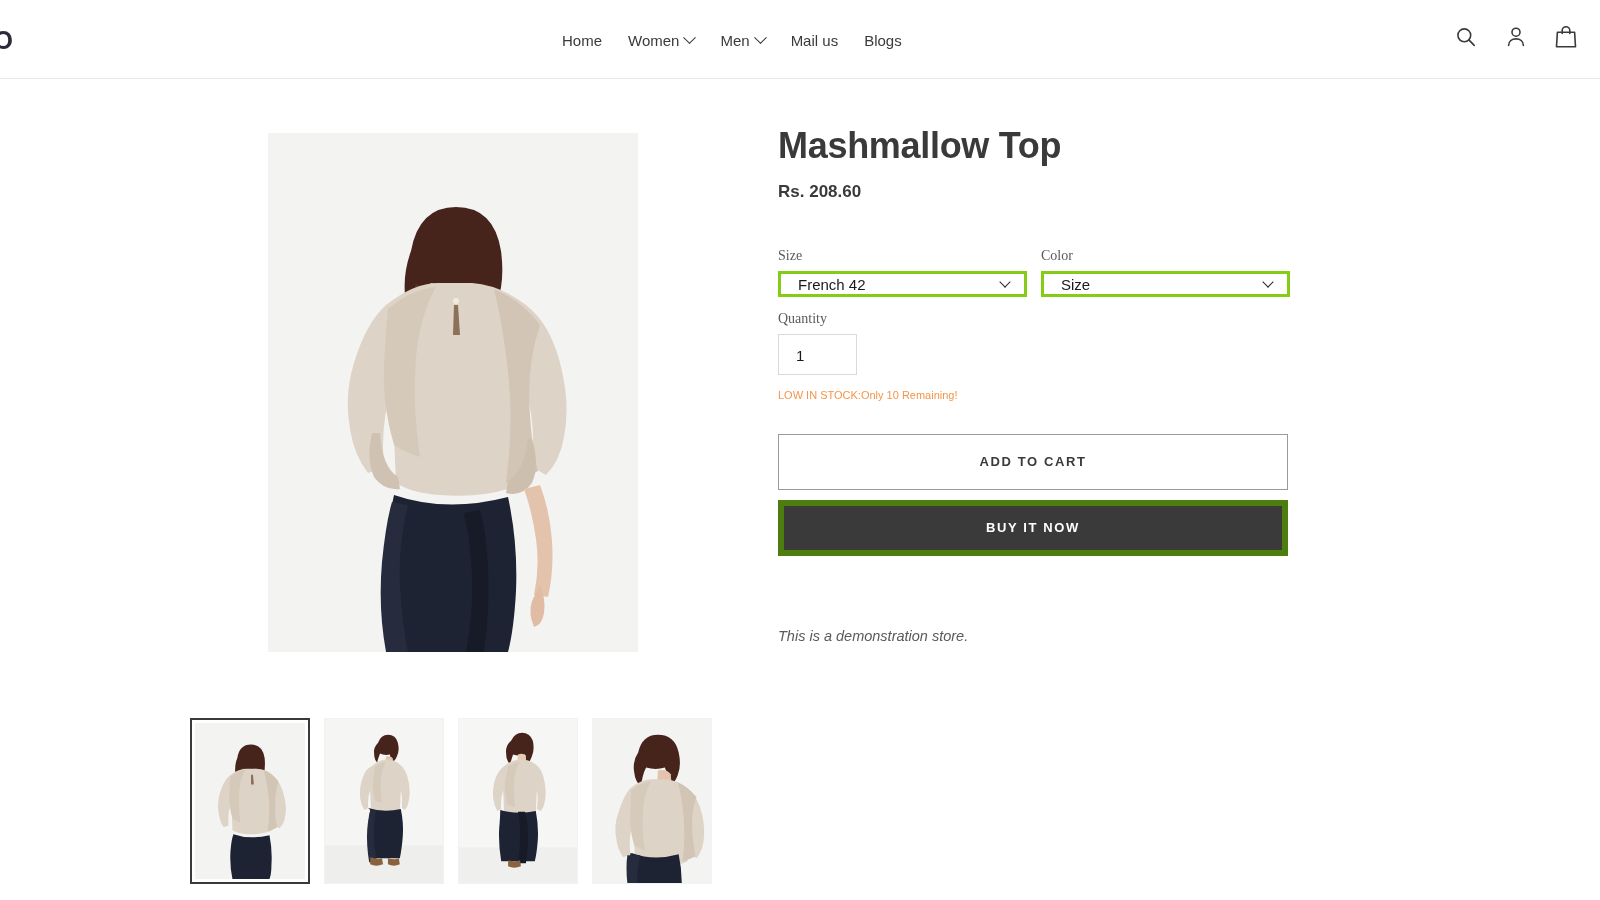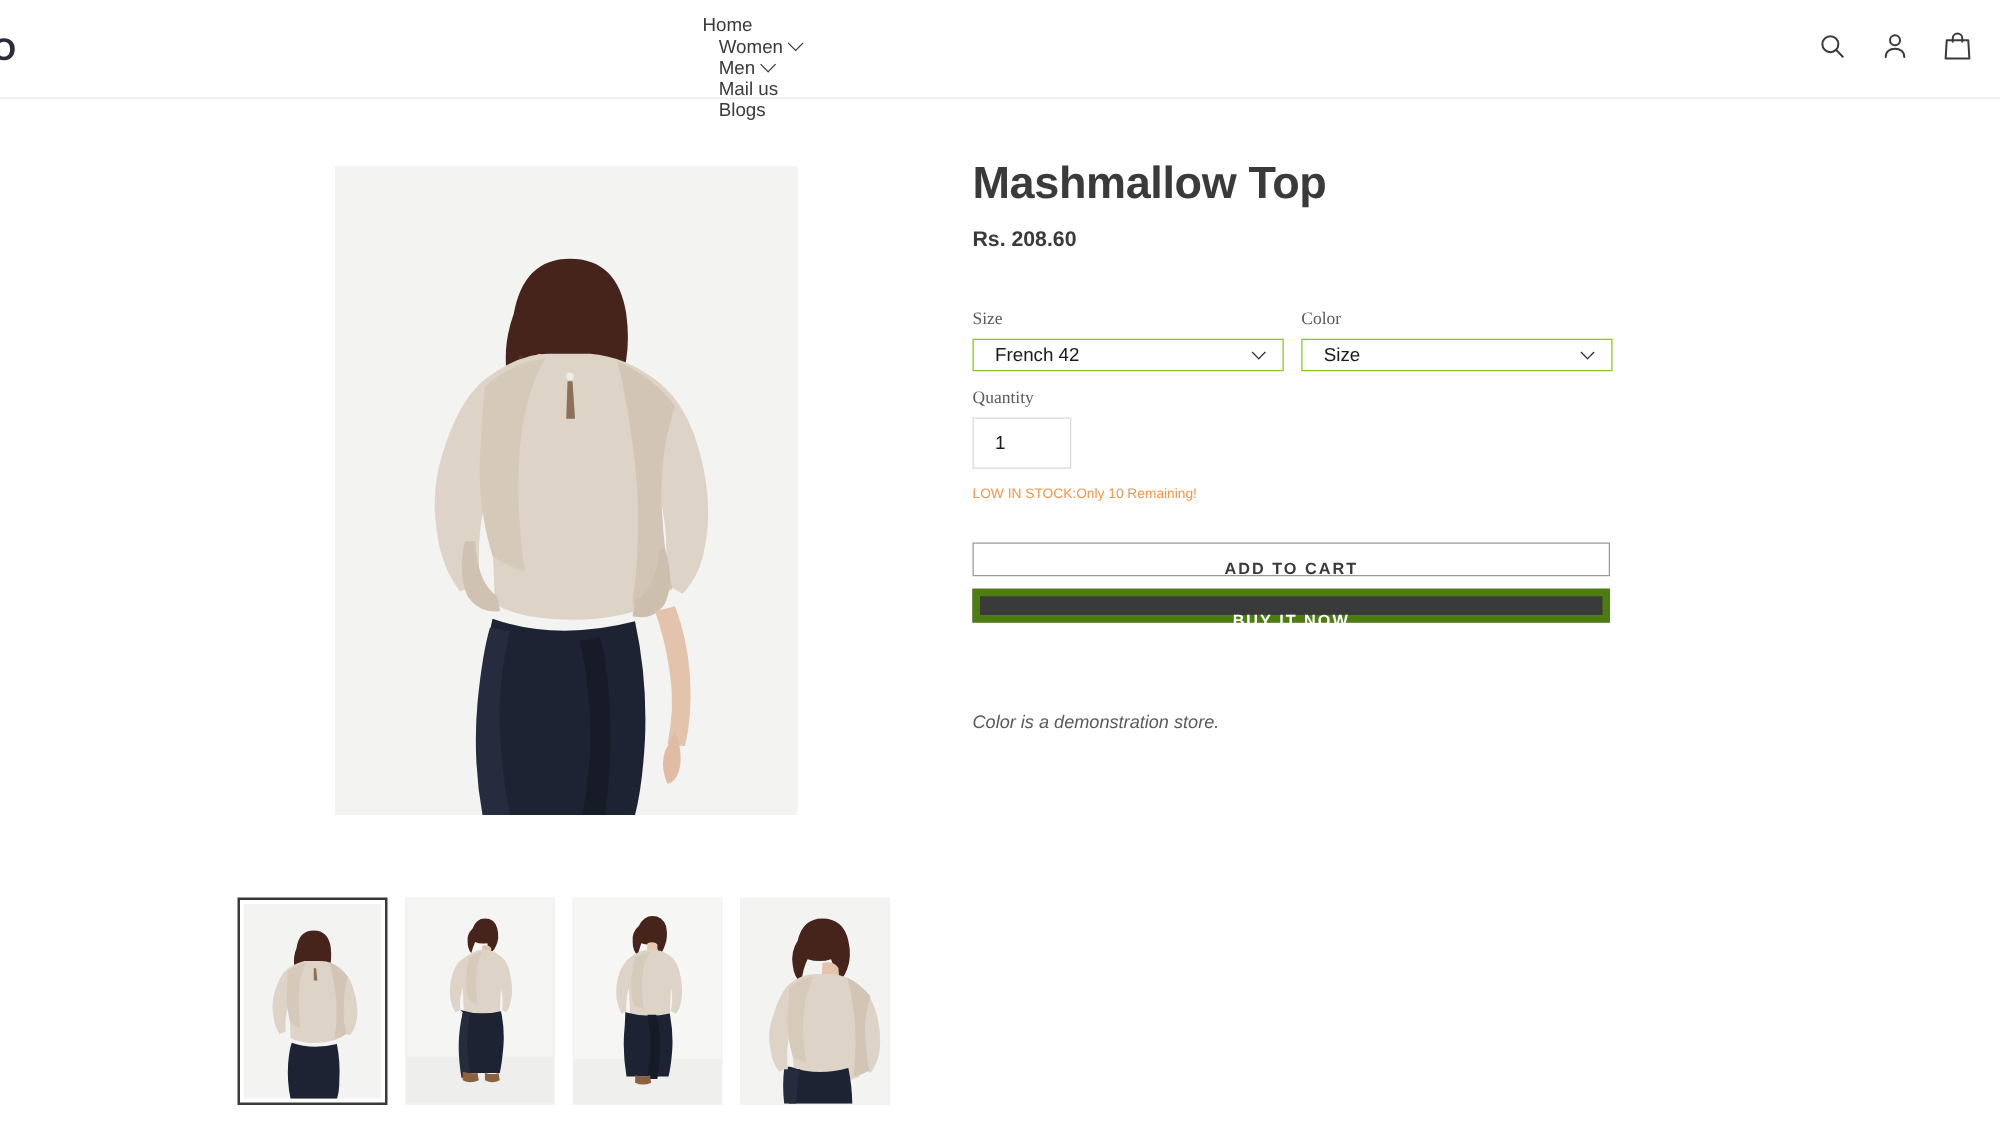--- a/index.html
+++ b/index.html
@@ -18,22 +18,22 @@
     background: #fff;
     border-bottom: 1px solid #e8e8e8;
   }
   .logo {
     position: absolute; left: -14px; top: 26px;
     font-size: 25px; font-weight: 700;
     letter-spacing: 0.5px; color: #2b2b3a;
     white-space: nowrap;
   }
   .main-nav {
-    position: absolute; left: 562px; top: 12px;
-    display: flex; align-items: flex-start; gap: 0px; flex-direction: column;
+    position: absolute; left: 562px; top: 32px;
+    display: flex; align-items: flex-start; gap: 0px;
   }
   .nav-item {
     display: flex; align-items: center; gap: 6px;
     font-size: 15px; color: #3a3a3a;
     padding: 0 13px; white-space: nowrap;
     cursor: pointer; text-decoration: none;
   }
   .nav-item:first-child { padding-left: 0; }
   .chev {
     display: inline-block; width: 9px; height: 9px;
@@ -82,21 +82,21 @@
   .product-price {
     margin-top: 16px; font-size: 17px; font-weight: 700; color: #3a3a3a;
   }
   .options-row {
     margin-top: 46px; display: flex; gap: 14px;
   }
   .option-group { width: 249px; }
   .option-label { font-size: 14px; color: #5a5a5a; margin-bottom: 7px; display: block; font-family: Liberation Serif, serif; }
   .select-box {
     position: relative; width: 100%; height: 26px;
-    border: 1px solid #84cc16; background: #fff; cursor: pointer; padding-left: 20px;
+    border: 3px solid #84cc16; background: #fff; cursor: pointer; padding-left: 20px;
   }
   .select-value {
     position: absolute; left: 17px; top: 50%;
     transform: translateY(-50%);
     font-size: 15px; color: #1a1a1a;
   }
   .select-arrow {
     position: absolute; right: 15px; top: 50%;
     width: 8px; height: 8px; margin-top: -6px;
     border-right: 1.7px solid #2a2a2a;
@@ -109,21 +109,21 @@
     background: #fff; position: relative;
   }
   .qty-val {
     position: absolute; left: 17px; top: 50%;
     transform: translateY(-50%); font-size: 15px; color: #1a1a1a;
   }
   .stock-msg {
     margin-top: 14px; font-size: 11px; color: #f5954a;
   }
   .btn {
-    display: block; width: 510px; height: 27px;
+    display: block; width: 510px; height: 56px;
     margin-top: 12px; border: 1px solid #9a9a9a;
     background: #fff; color: #3a3a3a;
     font-family: "Liberation Sans", sans-serif;
     font-size: 13px; font-weight: 700; letter-spacing: 1.6px;
     cursor: pointer; text-align: center; line-height: 40px;
   }
   .btn-add { margin-top: 33px; }
   .btn-buy {
     background: #3a3a3a; color: #fff; border: 6px solid #4d7c0f;
     margin-top: 10px;
@@ -293,16 +293,16 @@
       <div class="qty-box">
         <span class="qty-val">1</span>
       </div>
     </div>
 
     <div class="stock-msg">LOW IN STOCK:Only 10 Remaining!</div>
 
     <button class="btn btn-add">ADD TO CART</button>
     <button class="btn btn-buy">BUY IT NOW</button>
 
-    <div class="demo-note">Color is a demonstration store.</div>
+    <div class="demo-note">This is a demonstration store.</div>
   </div>
 
 </div>
 
 </body></html>

